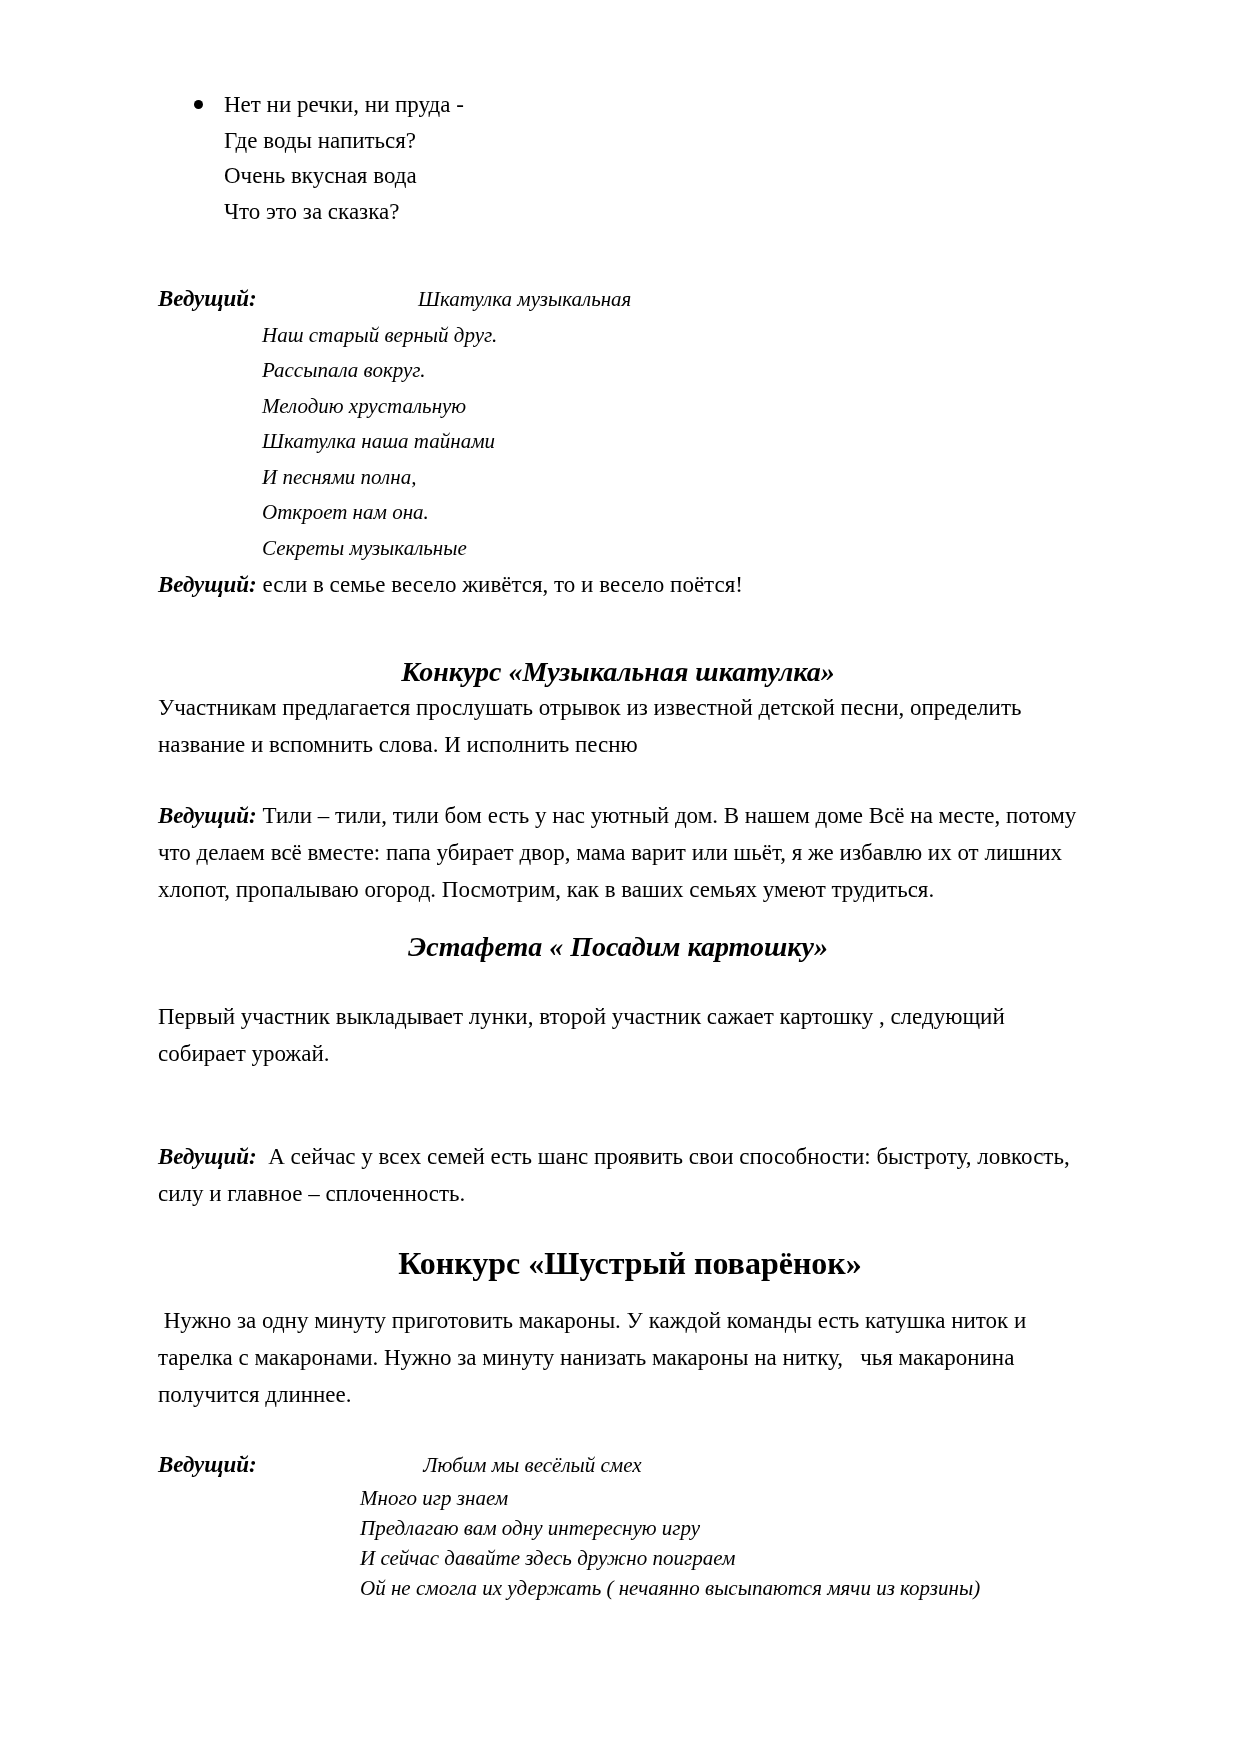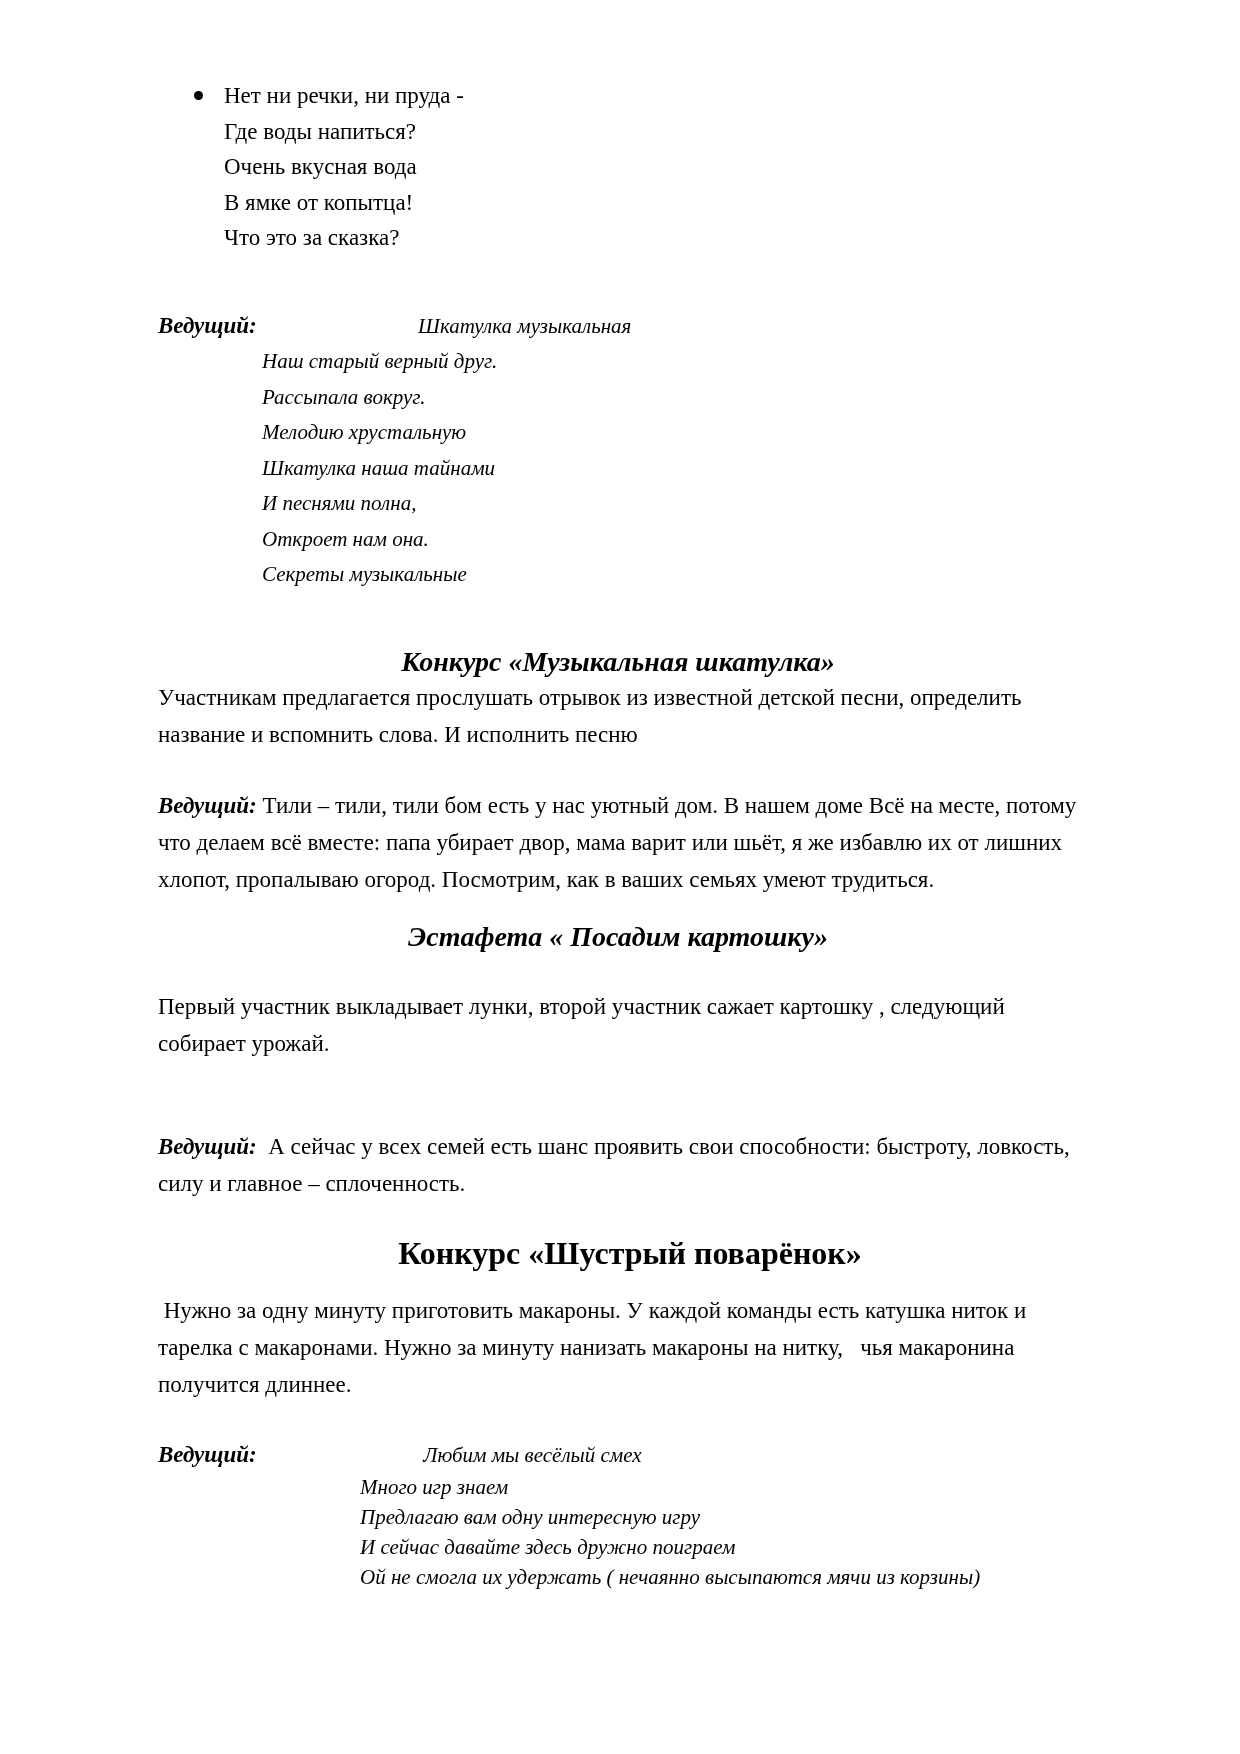--- a/index.html
+++ b/index.html
@@ -31,21 +31,21 @@
 
   
   .bullet-list {
     list-style: none;
     margin: 0;
     padding: 0;
   }
   .bullet-item {
     position: relative;
     padding-left: 66px;
-    margin: 4px 0 0 0;
+    margin: 13px 0 0 0;
   }
   .bullet-item::before {
     content: "";
     position: absolute;
     left: 36px;
     top: 13px;
     width: 9px;
     height: 9px;
     background: #000;
     border-radius: 50%;
@@ -136,21 +136,20 @@
 <body>
 
 <div class="page">
   <div class="content">
 
     <ul class="bullet-list">
       <li class="bullet-item">
         <div class="verse-line">Нет ни речки, ни пруда -</div>
         <div class="verse-line">Где воды напиться?</div>
         <div class="verse-line">Очень вкусная вода</div>
-        <div class="verse-line">В ямке от копытца!</div>
         <div class="verse-line">Что это за сказка?</div>
       </li>
     </ul>
 
     <div class="gap-lg"></div>
 
     <div class="speaker-block">
       <div class="poem-first-row">
         <div class="speaker-label">Ведущий:</div>
         <div class="poem-line first">Шкатулка музыкальная</div>
@@ -159,20 +158,21 @@
         <div class="poem-line">Наш старый верный друг.</div>
         <div class="poem-line">Рассыпала вокруг.</div>
         <div class="poem-line">Мелодию хрустальную</div>
         <div class="poem-line">Шкатулка наша тайнами</div>
         <div class="poem-line">И песнями полна,</div>
         <div class="poem-line">Откроет нам она.</div>
         <div class="poem-line">Секреты музыкальные</div>
       </div>
     </div>
 
+    <p class="para"><span class="speaker-inline-label">Ведущий:</span><span> если в семье весело живётся, то и весело поётся!</span></p>
 
     <div class="gap-lg"></div>
 
     <h2 class="heading">Конкурс «Музыкальная шкатулка»</h2>
     <p class="para">Участникам предлагается прослушать отрывок из известной детской песни, определить название и вспомнить слова. И исполнить песню</p>
 
     <div class="gap-md"></div>
 
     <p class="para"><span class="speaker-inline-label">Ведущий:</span><span> Тили – тили, тили бом есть у нас уютный дом. В нашем доме Всё на месте, потому что делаем всё вместе: папа убирает двор, мама варит или шьёт, я же избавлю их от лишних хлопот, пропалываю огород. Посмотрим, как в ваших семьях умеют трудиться.</span></p>
 

